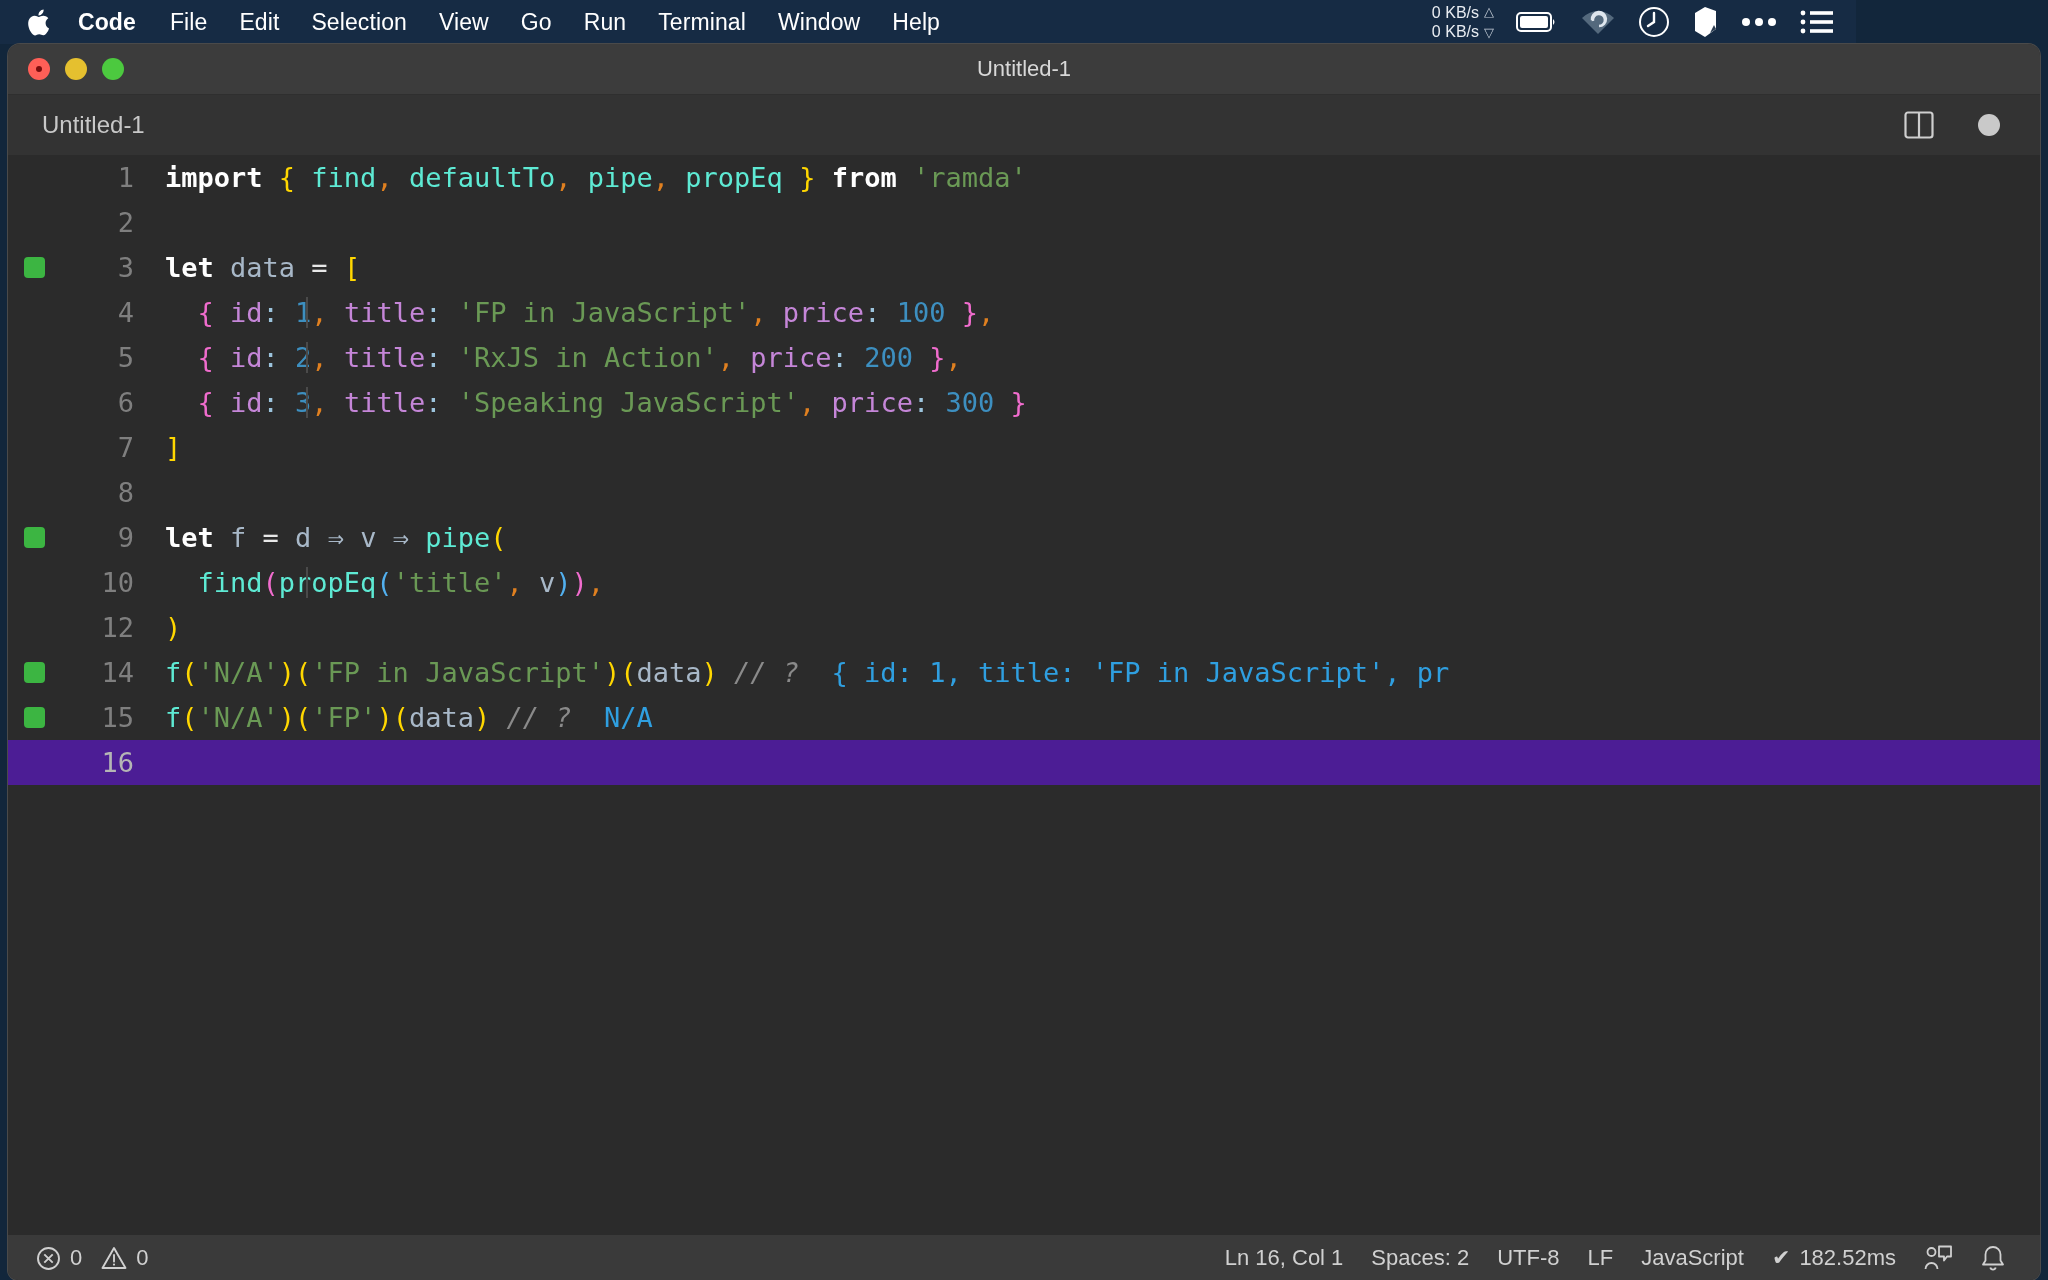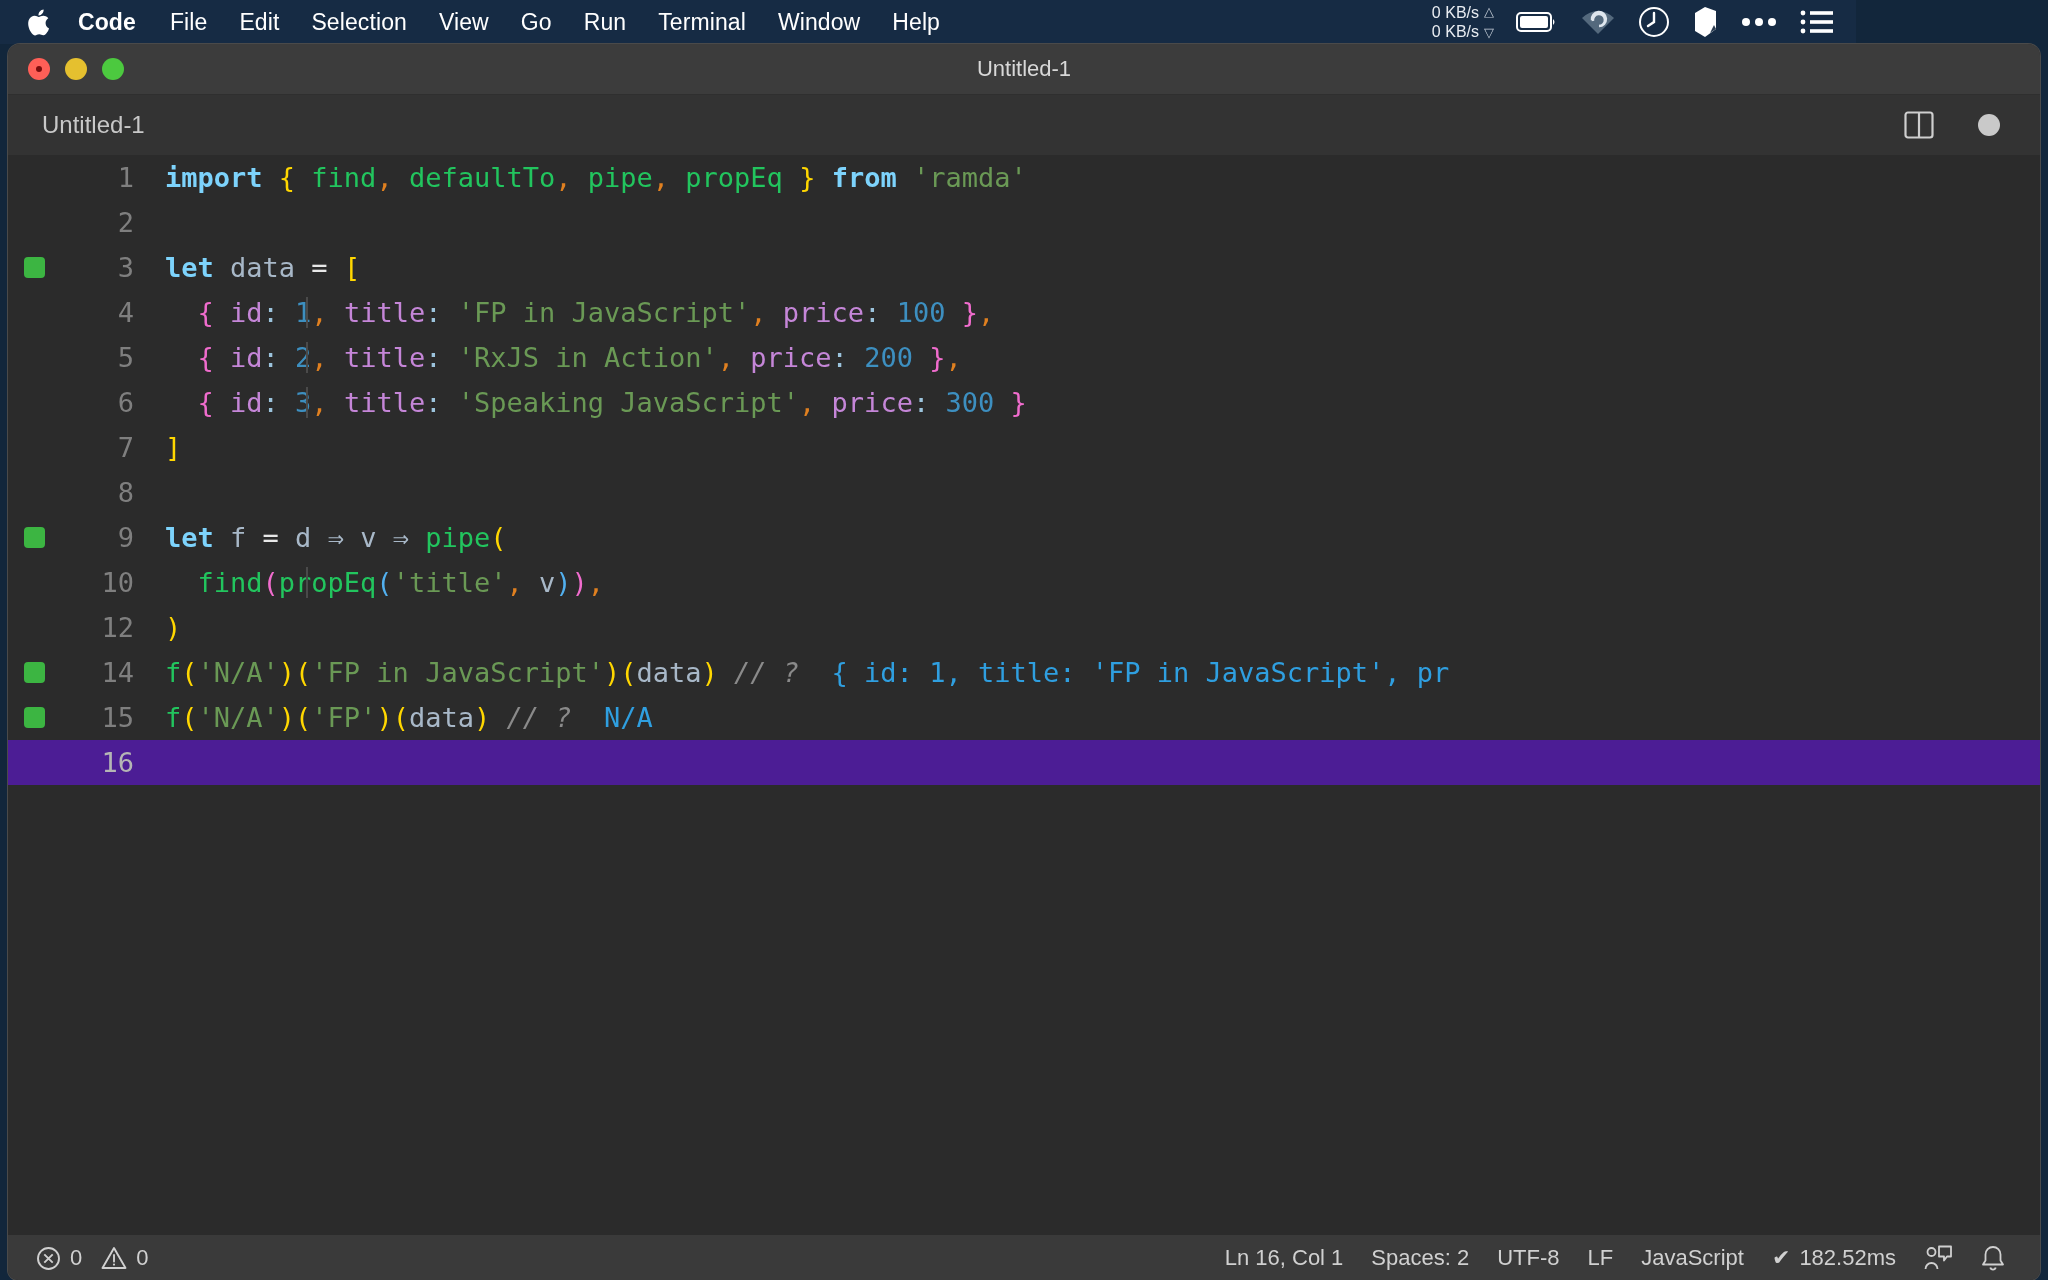--- a/index.html
+++ b/index.html
@@ -138,24 +138,24 @@
     overflow: hidden;
   }
   .indent-guide {
     position: absolute;
     left: 158px; top: 0; bottom: 0;
     width: 2px; background: #4a4a4a;
     z-index: 1;
   }
 
   
-  .kw      { color: #7dd3fc; font-weight: bold; }
+  .kw      { color: #ffffff; font-weight: bold; }
   .var     { color: #a8b8c8; }
   .op      { color: #e8e8e8; }
-  .fn      { color: #22c55e; }
+  .fn      { color: #5eead4; }
   .prop    { color: #c586d8; }
   .colon   { color: #9cc4dd; }
   .str     { color: #6a9955; }
   .num     { color: #3d8fc0; }
   .comma   { color: #e08020; }
   .br1     { color: #ffd700; }
   .br2     { color: #f06ccd; }
   .br3     { color: #52b0ef; }
   .comment { color: #8a8a8a; font-style: italic; }
   .result  { color: #2f9fe0; }

